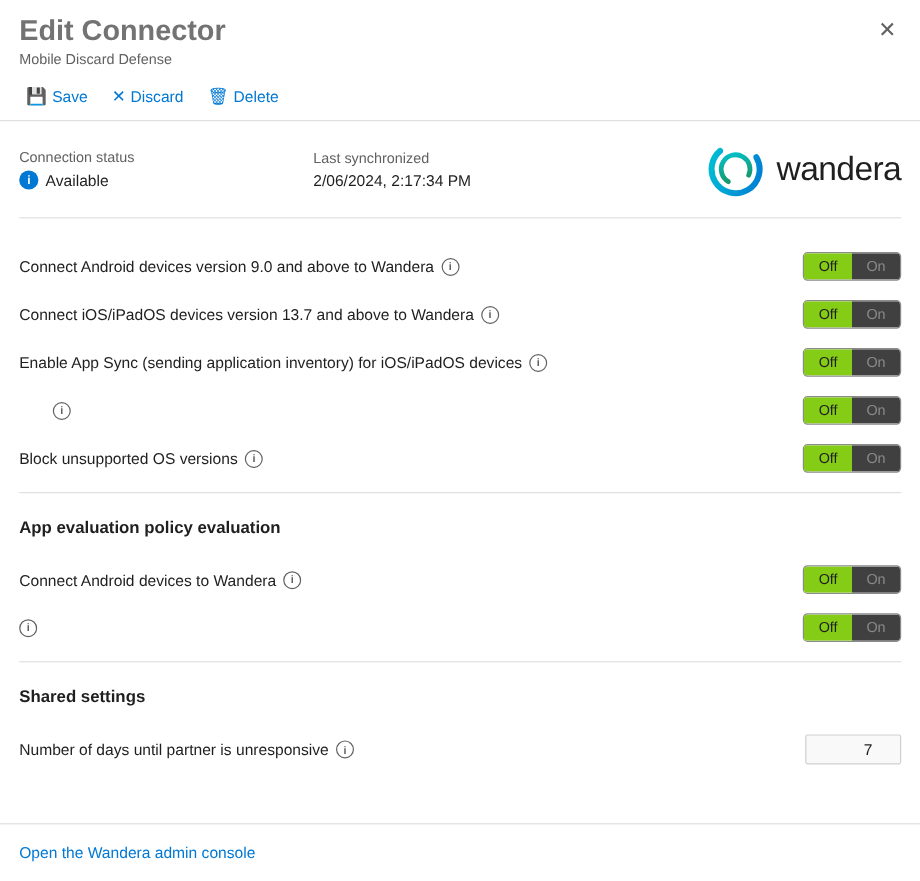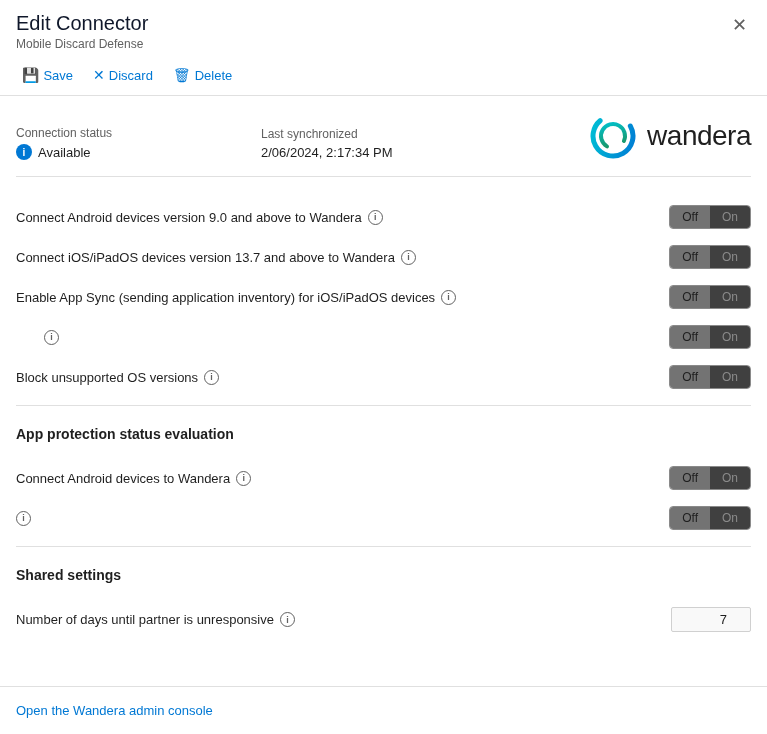--- a/index.html
+++ b/index.html
@@ -19,23 +19,23 @@
       flex-direction: column;
     }
     .dialog-header {
       padding: 12px 16px 4px 16px;
       display: flex;
       align-items: flex-start;
       justify-content: space-between;
     }
     .dialog-title-block {}
     .dialog-title {
-      font-size: 20px;
-      font-weight: 400;
-      color: #0f172a;
+      font-size: 24px;
+      font-weight: 700;
+      color: #737373;
     }
     .dialog-subtitle {
       font-size: 12px;
       color: #616161;
       margin-top: 2px;
     }
     .close-btn {
       background: none;
       border: none;
       cursor: pointer;
@@ -65,21 +65,21 @@
     .toolbar-icon {
       font-size: 14px;
     }
     .content {
       flex: 1;
       padding: 16px 16px 0 16px;
       overflow-y: auto;
     }
     .status-row {
       display: flex;
-      align-items: flex-end;
+      align-items: center;
       padding-bottom: 16px;
       border-bottom: 1px solid #e0e0e0;
     }
     .status-section {
       flex: 1;
     }
     .status-label {
       font-size: 12px;
       color: #616161;
       margin-bottom: 4px;
@@ -180,21 +180,21 @@
       padding: 4px 12px;
       font-size: 12px;
       text-align: center;
       cursor: pointer;
       background: #fff;
       color: #1f1f1f;
       border: none;
       outline: none;
     }
     .toggle-option.off-active {
-      background: #737373;
+      background: #84cc16;
       color: #1f1f1f;
       font-weight: 500;
     }
     .toggle-option.on-inactive {
       background: #404040;
       color: #8a8a8a;
     }
     .section-divider {
       border: none;
       border-top: 1px solid #e0e0e0;
@@ -340,21 +340,21 @@
         <div class="toggle-switch">
           <button class="toggle-option off-active">Off</button>
           <button class="toggle-option on-inactive">On</button>
         </div>
       </div>
     </div>
 
     <hr class="section-divider">
 
     <div class="section">
-      <div class="section-title">App protection status evaluation</div>
+      <div class="section-title">App evaluation policy evaluation</div>
 
       <div class="setting-row">
         <div class="setting-label">
           <span>Connect Android devices to Wandera</span>
           <span class="info-icon">i</span>
         </div>
         <div class="toggle-switch">
           <button class="toggle-option off-active">Off</button>
           <button class="toggle-option on-inactive">On</button>
         </div>

